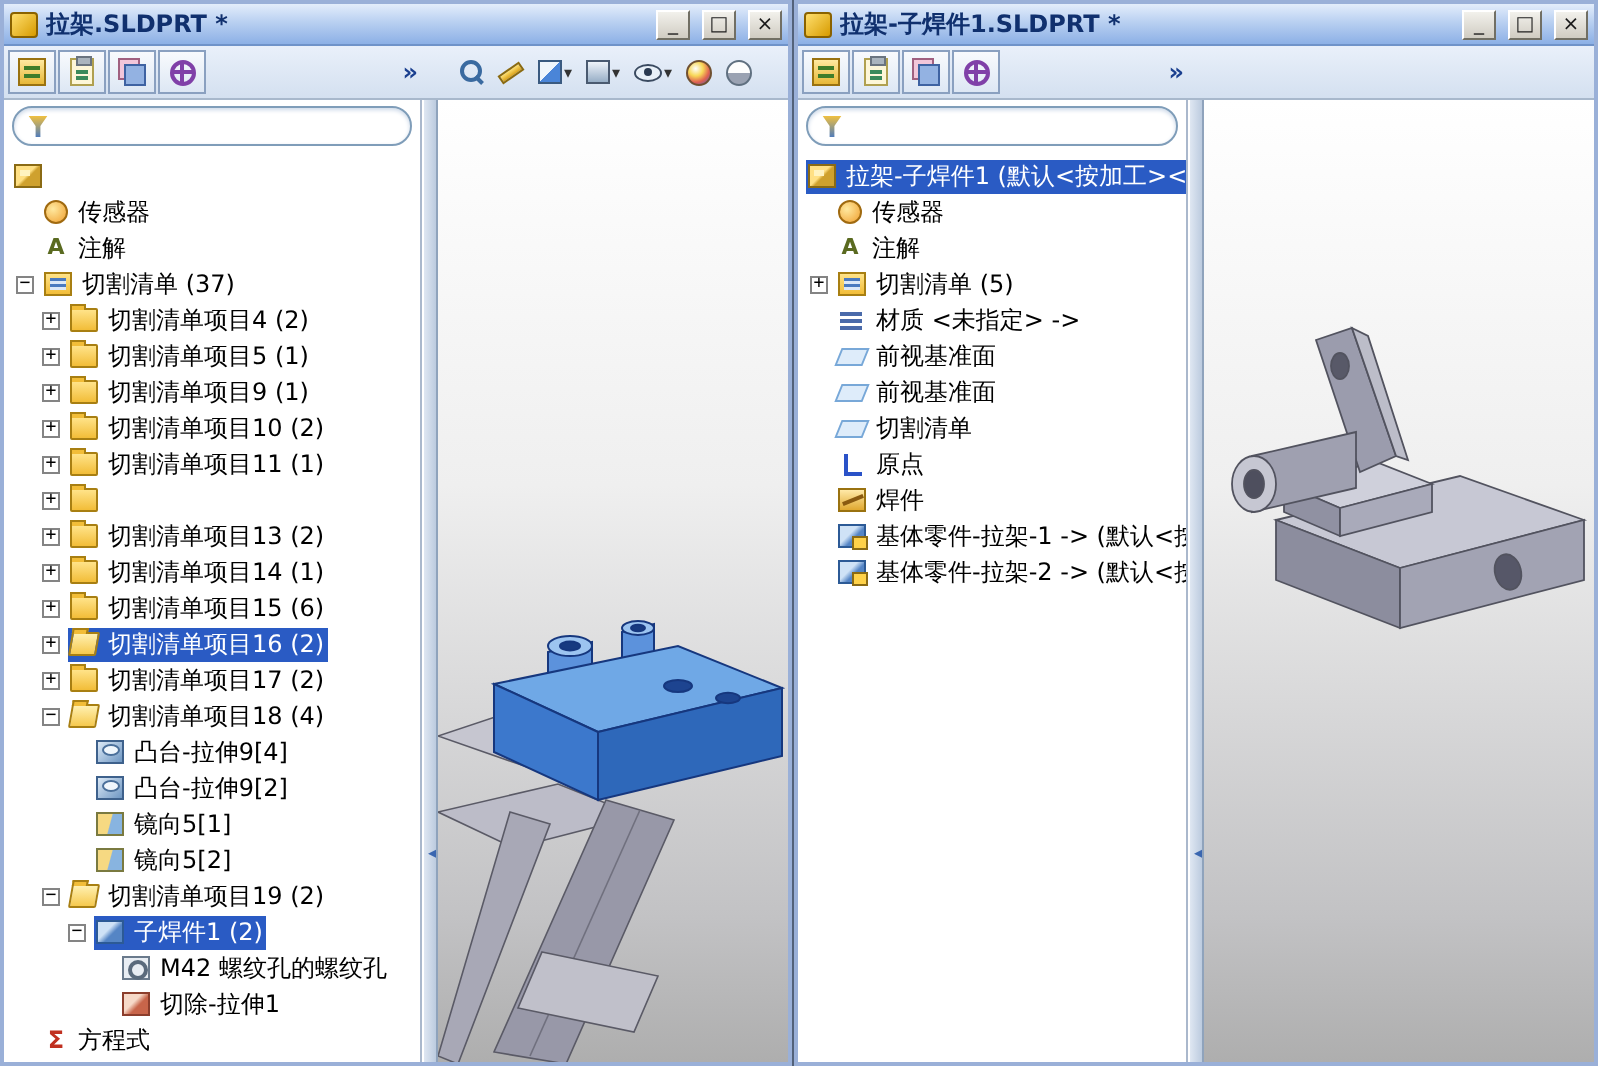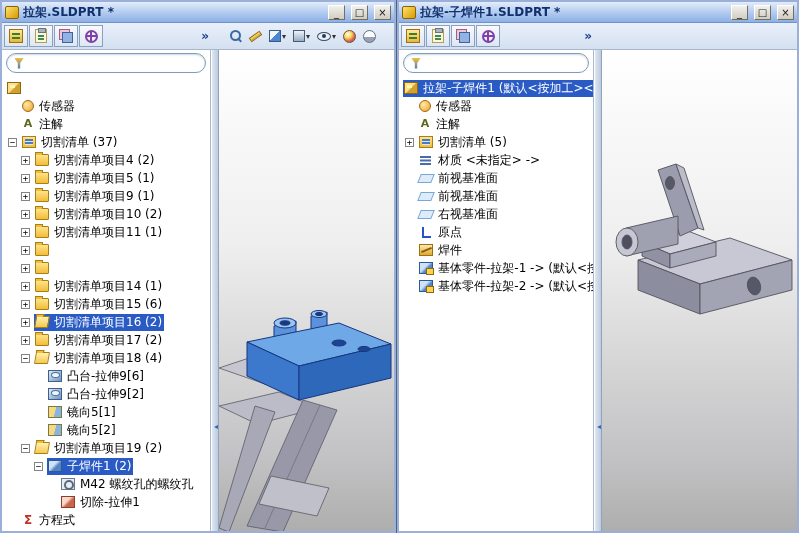--- a/index.html
+++ b/index.html
@@ -246,20 +246,21 @@
             <span class="hl">
               <span class="ic ic-folder"></span>
             </span>
           </div>
         <div class="trow lvl2">
             <span class="slot">
               <span class="exp">+</span>
             </span>
             <span class="hl">
               <span class="ic ic-folder"></span>
+              <span class="tlabel">切割清单项目13 (2)</span>
             </span>
           </div>
         <div class="trow lvl2">
             <span class="slot">
               <span class="exp">+</span>
             </span>
             <span class="hl">
               <span class="ic ic-folder"></span>
               <span class="tlabel">切割清单项目14 (1)</span>
             </span>
@@ -297,21 +298,21 @@
             </span>
             <span class="hl">
               <span class="ic ic-folder ic-folder-open"></span>
               <span class="tlabel">切割清单项目18 (4)</span>
             </span>
           </div>
         <div class="trow lvl3">
             <span class="slot"></span>
             <span class="hl">
               <span class="ic ic-boss"></span>
-              <span class="tlabel">凸台-拉伸9[6]</span>
+              <span class="tlabel">凸台-拉伸9[4]</span>
             </span>
           </div>
         <div class="trow lvl3">
             <span class="slot"></span>
             <span class="hl">
               <span class="ic ic-boss"></span>
               <span class="tlabel">凸台-拉伸9[2]</span>
             </span>
           </div>
         <div class="trow lvl3">
@@ -483,21 +484,21 @@
             <span class="slot"></span>
             <span class="hl">
               <span class="ic ic-plane"></span>
               <span class="tlabel">前视基准面</span>
             </span>
           </div>
         <div class="trow lvl1">
             <span class="slot"></span>
             <span class="hl">
               <span class="ic ic-plane"></span>
-              <span class="tlabel">右视基准面</span>
+              <span class="tlabel">切割清单</span>
             </span>
           </div>
         <div class="trow lvl1">
             <span class="slot"></span>
             <span class="hl">
               <span class="ic ic-origin"></span>
               <span class="tlabel">原点</span>
             </span>
           </div>
         <div class="trow lvl1">

